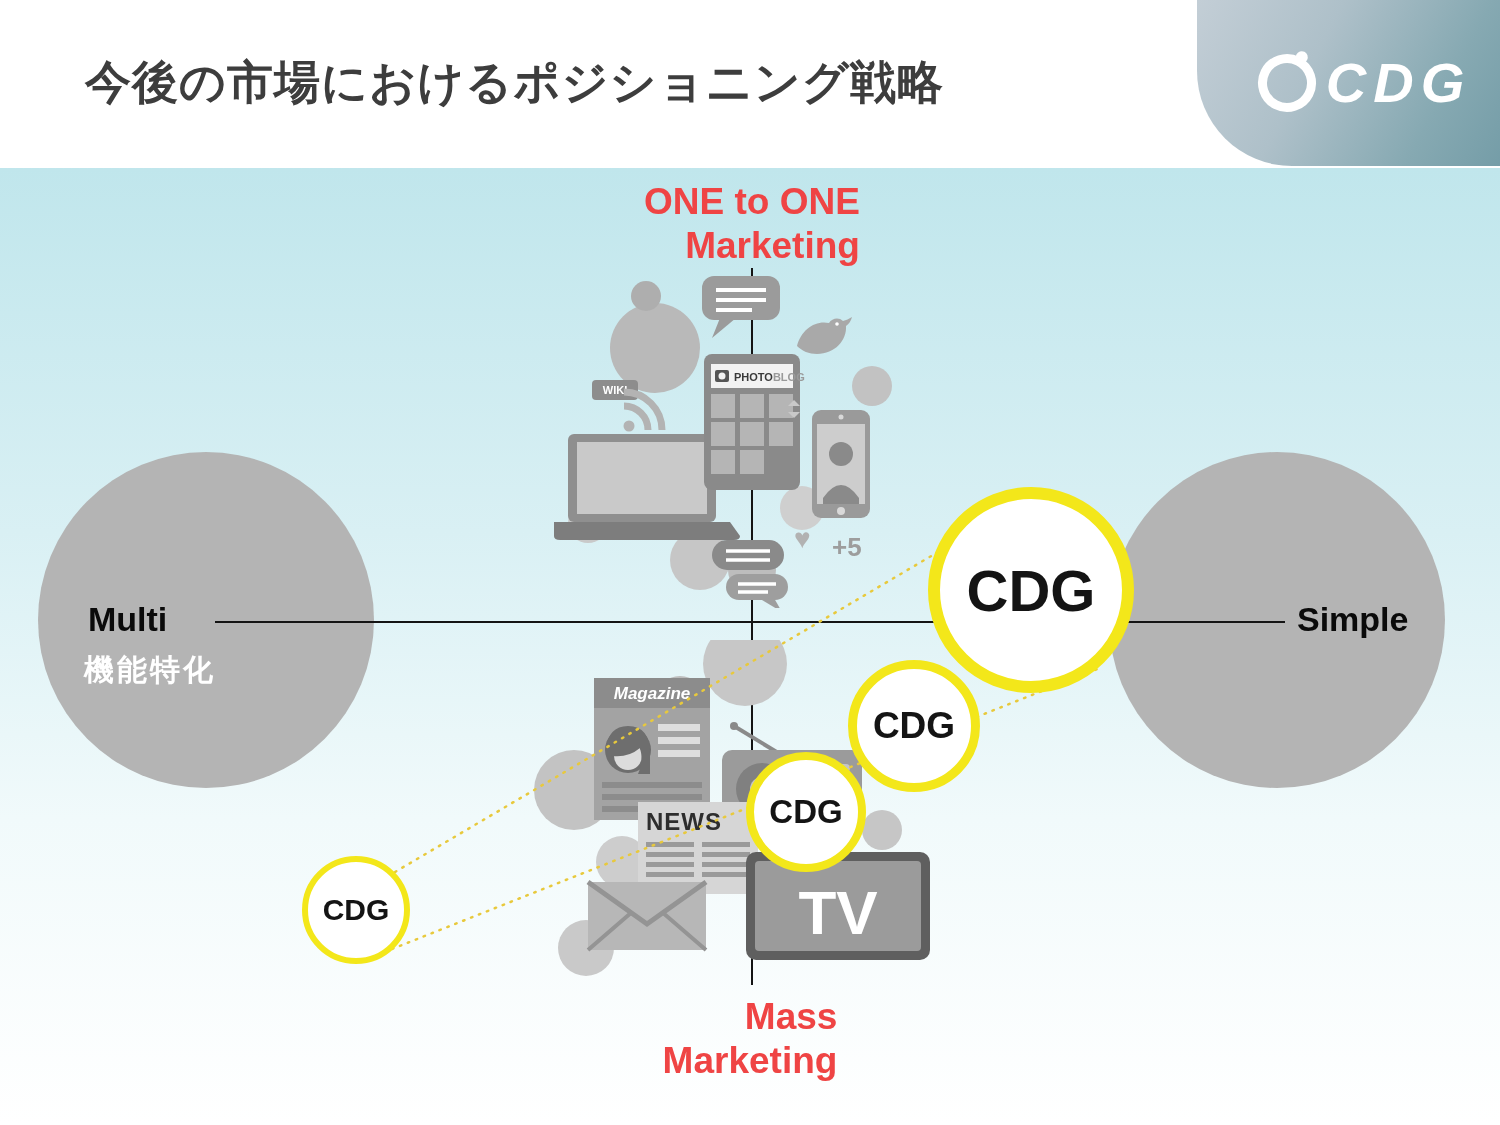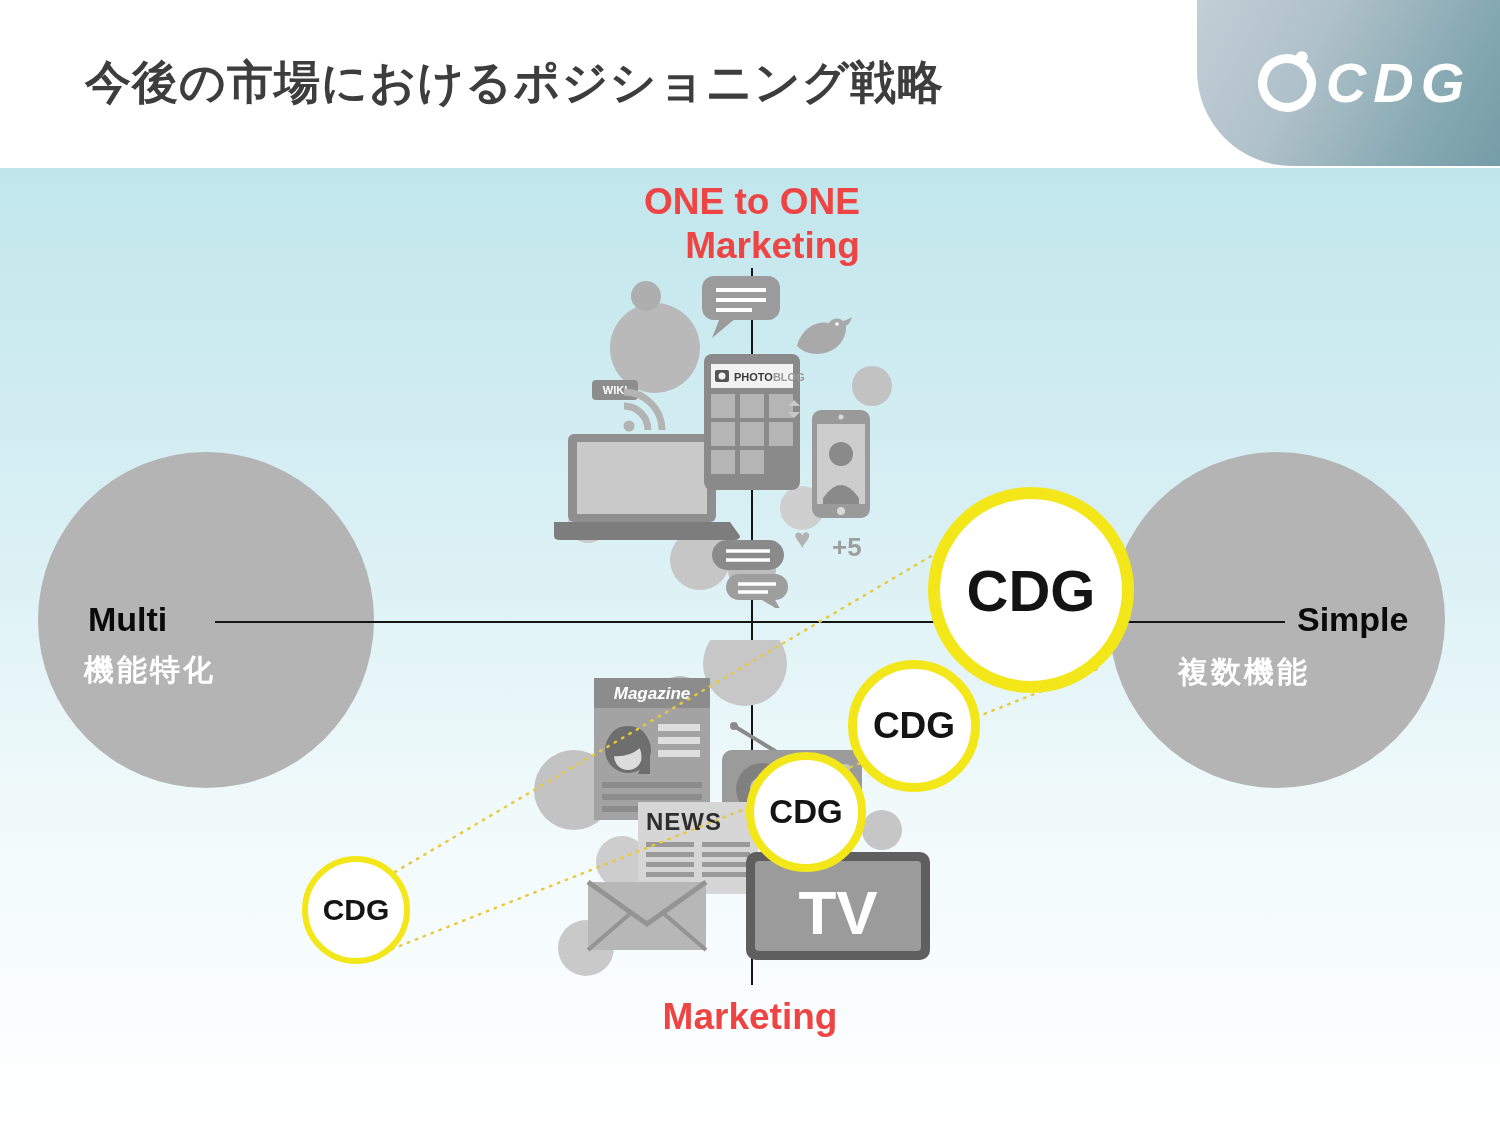--- a/index.html
+++ b/index.html
@@ -83,26 +83,26 @@
   <svg class="axis-layer" viewBox="0 0 1500 1125">
     <line x1="215" y1="622" x2="1285" y2="622" stroke="#141414" stroke-width="2"></line>
     <line x1="752" y1="268" x2="752" y2="985" stroke="#141414" stroke-width="2"></line>
   </svg>
 
   <div class="axis-label top">
     <div>ONE to ONE</div>
     <div>Marketing</div>
   </div>
   <div class="axis-label bottom">
+    <div>Mass</div>
     <div>Marketing</div>
   </div>
   <div class="side-label-en lbl-simple">Multi</div>
   <div class="side-label-jp lbl-kinou">機能特化</div>
   <div class="side-label-en lbl-multi">Simple</div>
-  <div class="side-label-jp lbl-fukusu">複数機能</div>
 
   <svg class="cluster top" width="380" height="340" viewBox="0 0 380 340">
     <g>
       <circle cx="115" cy="80" r="45" fill="#b9b9b9"></circle>
       <circle cx="106" cy="28" r="15" fill="#aeaeae"></circle>
       <circle cx="160" cy="292" r="30" fill="#c6c6c6"></circle>
       <circle cx="262" cy="240" r="22" fill="#cfcfcf"></circle>
       <circle cx="48" cy="255" r="20" fill="#c9c9c9"></circle>
       <circle cx="332" cy="118" r="20" fill="#c2c2c2"></circle>
       <circle cx="212" cy="302" r="24" fill="#bdbdbd"></circle>

